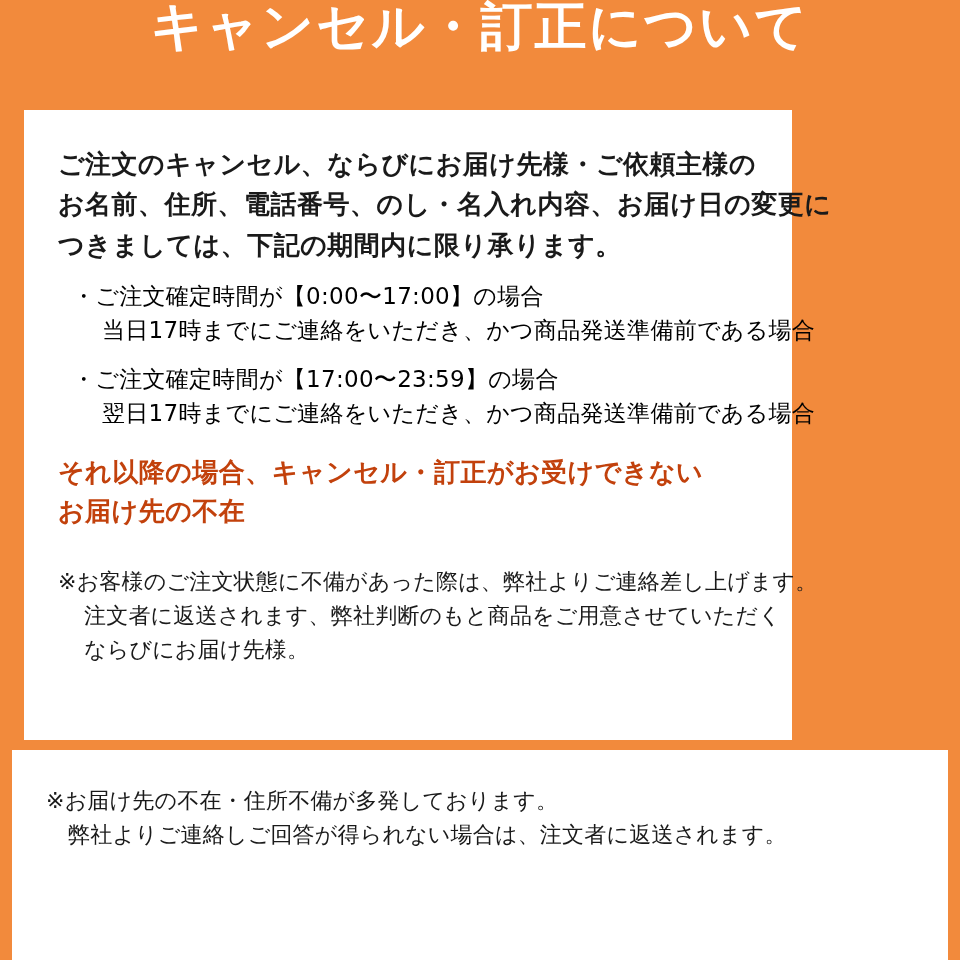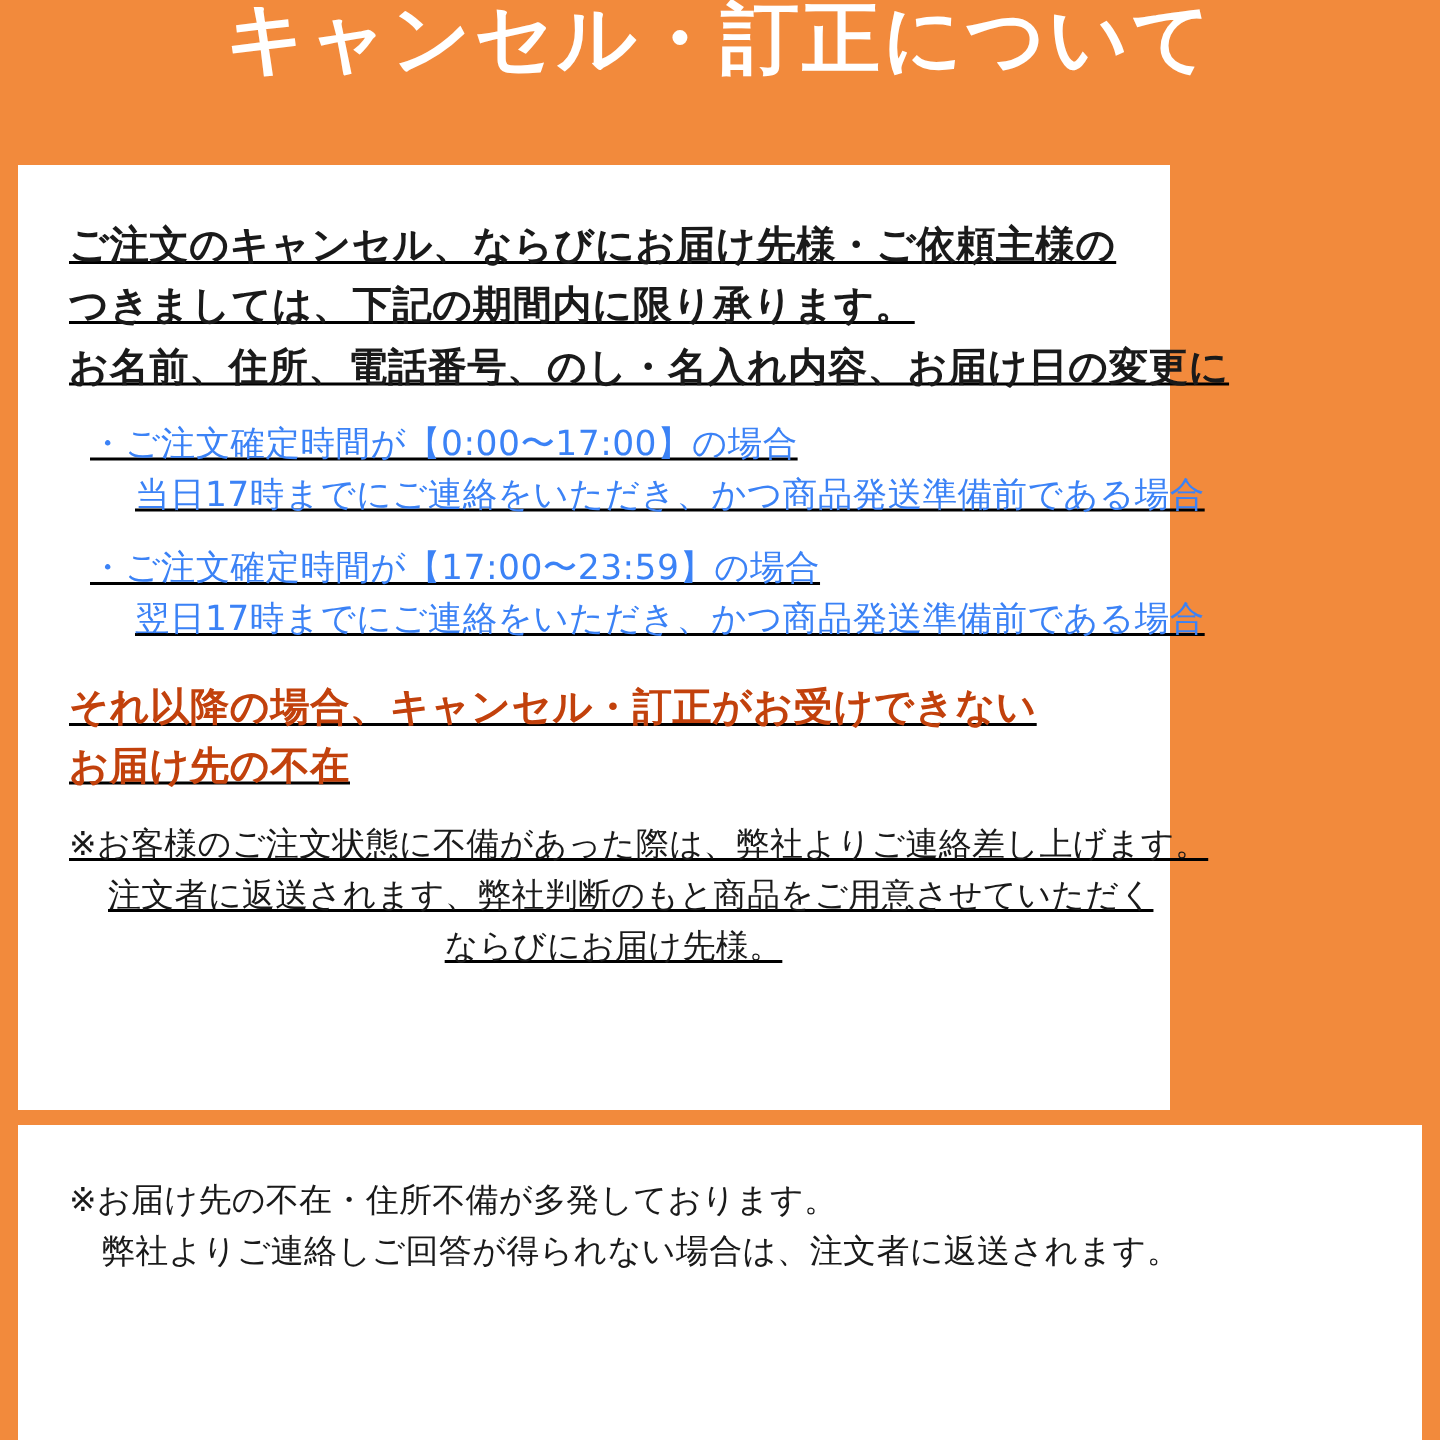--- a/index.html
+++ b/index.html
@@ -37,26 +37,25 @@
     font-size: 52px;
     font-weight: bold;
     letter-spacing: 2px;
     line-height: 1;
     white-space: nowrap;
   }
   
   .card-main {
     position: absolute;
     top: 110px;
-    left: 12px;
+    left: 24px;
     width: 768px;
     height: 630px;
     background: #ffffff;
     box-sizing: border-box;
-    text-decoration: underline;
   }
   
   .card-bottom {
     position: absolute;
     top: 750px;
     left: 12px;
     width: 936px;
     height: 244px;
     background: #ffffff;
     box-sizing: border-box;
@@ -71,21 +70,21 @@
     line-height: 1.55;
     letter-spacing: 0.5px;
     margin: 0 0 10px 0;
   }
   .lead div { white-space: nowrap; }
 
   .bullet-block {
     margin: 14px 0 0 0;
   }
   .bullet-line {
-    color: #3b82f6;
+    color: #000000;
     font-size: 23px;
     line-height: 1.5;
     letter-spacing: 0.3px;
     white-space: nowrap;
   }
   .bullet-line.first {
     padding-left: 14px;
   }
   .bullet-line.second {
     padding-left: 44px;
@@ -94,22 +93,21 @@
     color: #c2410c;
     font-size: 26px;
     font-weight: bold;
     line-height: 1.5;
     letter-spacing: 0.5px;
     margin-top: 22px;
   }
   .emph div { white-space: nowrap; }
 
   .note {
-    margin-top: 16px;
-    text-align: center;
+    margin-top: 34px;
   }
   .note-line {
     color: #1a1a1a;
     font-size: 22px;
     line-height: 1.55;
     letter-spacing: 0.2px;
     white-space: nowrap;
   }
   .note-line.indent {
     padding-left: 26px;
@@ -137,22 +135,22 @@
 <div class="page">
 
   <div class="header">
     <div class="header-title">キャンセル・訂正について</div>
   </div>
 
   <div class="card-main">
     <div class="inner">
       <div class="lead">
         <div>ご注文のキャンセル、ならびにお届け先様・ご依頼主様の</div>
+        <div>お名前、住所、電話番号、のし・名入れ内容、お届け日の変更に</div>
         <div>つきましては、下記の期間内に限り承ります。</div>
-        <div>お名前、住所、電話番号、のし・名入れ内容、お届け日の変更に</div>
       </div>
 
       <div class="bullet-block">
         <div class="bullet-line first">・ご注文確定時間が【0:00〜17:00】の場合</div>
         <div class="bullet-line second">当日17時までにご連絡をいただき、かつ商品発送準備前である場合</div>
       </div>
 
       <div class="bullet-block">
         <div class="bullet-line first">・ご注文確定時間が【17:00〜23:59】の場合</div>
         <div class="bullet-line second">翌日17時までにご連絡をいただき、かつ商品発送準備前である場合</div>

